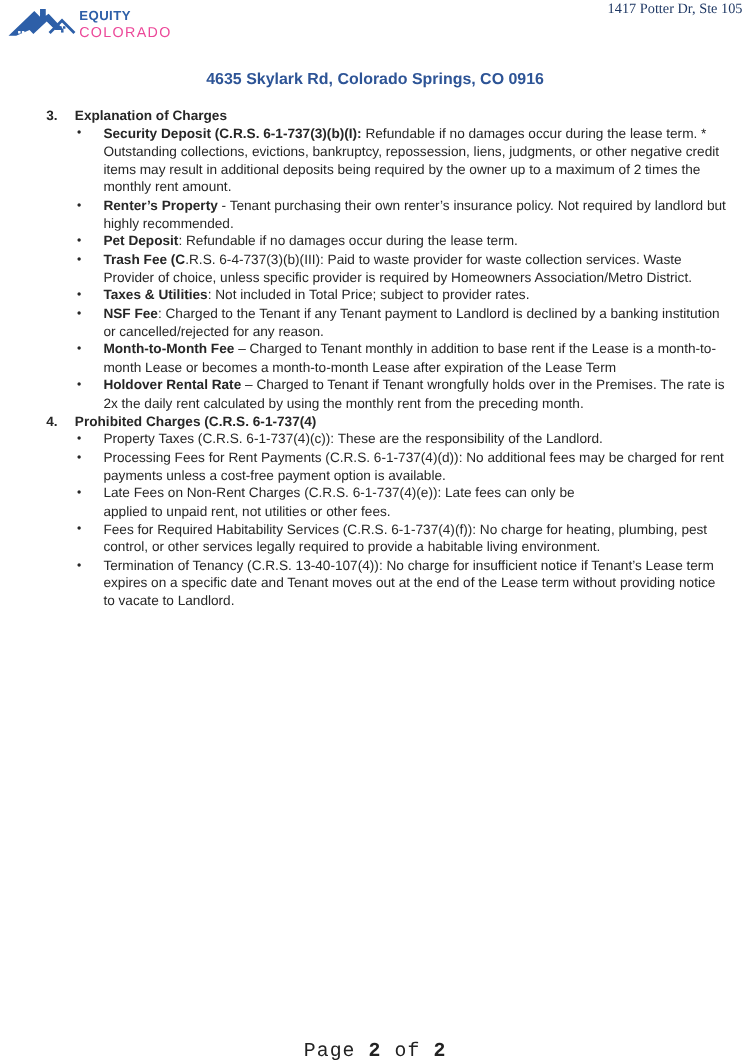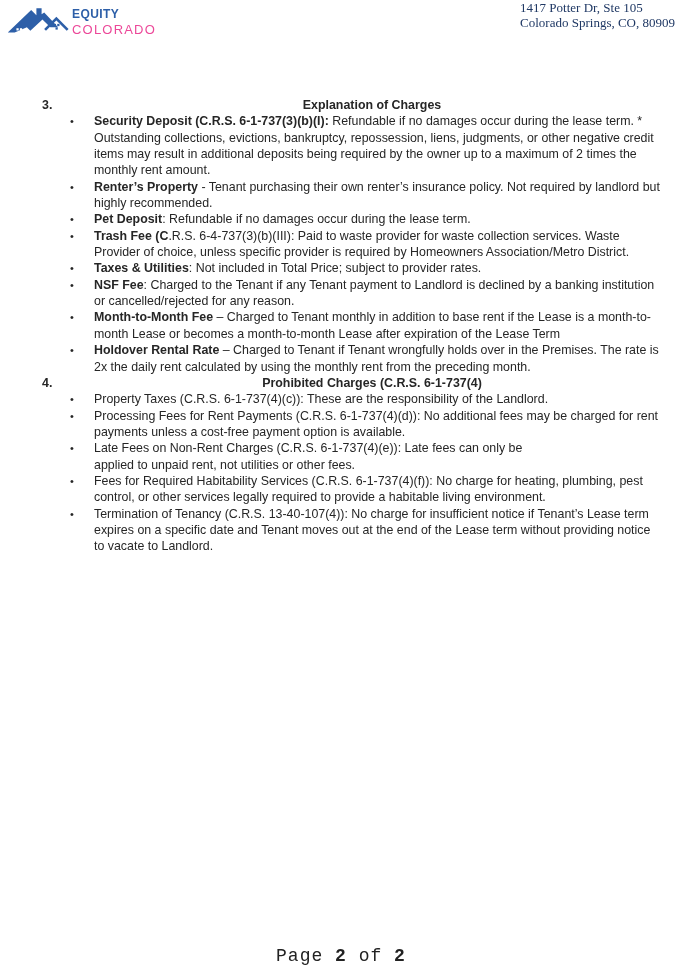--- a/index.html
+++ b/index.html
@@ -19,21 +19,21 @@
   .logo-textcol { margin-left: 0px; padding-top: 4px; }
   .logo-name {
     color: #2d5fa8; font-weight: bold; font-size: 12px; letter-spacing: 0.4px;
     line-height: 16px;
   }
   .logo-sub {
     color: #ec4899; font-size: 13px; letter-spacing: 1.2px; line-height: 15px;
   }
   .address {
     position: absolute; right: 7px; top: 1px;
-    text-align: left;
+    text-align: right;
     font-family: "Liberation Serif", serif;
     font-size: 13px; line-height: 14.8px;
     color: #1f3864;
   }
 
   
   .doc-title {
     position: absolute; top: 64px; left: 0; right: 0;
     text-align: center;
     font-weight: bold; font-size: 14.5px;
@@ -41,21 +41,21 @@
   }
 
   
   .content {
     position: absolute; top: 97px; left: 42px; right: 6px;
     font-size: 12.4px; line-height: 16.35px;
     color: #262626;
   }
   .sec-heading { display: flex; font-weight: bold; }
   .sec-num { flex: none; width: 26px; }
-  .sec-title { flex: 1; text-align: center; }
+  .sec-title { flex: 1; }
   .bullet { display: flex; }
   .bullet-marker { flex: none; width: 24px; margin-left: 28px; font-size: 11px; }
   .bullet-text { flex: 1; white-space: pre-wrap; padding-right: 14px; }
   .bullet-text b { font-weight: bold; margin-top: 39px; }
 
   
   .footer {
     position: absolute; top: 946px; left: 0; right: 0;
     text-align: center;
     font-family: "Liberation Mono", monospace;
@@ -86,24 +86,24 @@
           <rect x="57" y="27" width="2.6" height="2.6" fill="#2d5fa8"></rect>
         </svg>
       </span>
       <span class="logo-textcol">
         <div class="logo-name">EQUITY</div>
         <div class="logo-sub">COLORADO</div>
       </span>
     </div>
     <div class="address">
       <div>1417 Potter Dr, Ste 105</div>
-      <div>Colorado Springs, CO, 80909</div>
     </div>
   </div>
 
+  <div class="doc-title">4635 Skylark Rd, Colorado Springs, CO 0916</div>
 
   <div class="content" id="sections">
       <div class="sec-heading">
         <span class="sec-num">3.</span>
         <span class="sec-title">Explanation of Charges</span>
       </div>
       <div class="bullet">
         <span class="bullet-marker">•</span>
         <span class="bullet-text"><b>Security Deposit (C.R.S. 6-1-737(3)(b)(I):</b><span> Refundable if no damages occur during the lease term. * Outstanding collections, evictions, bankruptcy, repossession, liens, judgments, or other negative credit items may result in additional deposits being required by the owner up to a maximum of 2 times the monthly rent amount.</span></span>
       </div>

